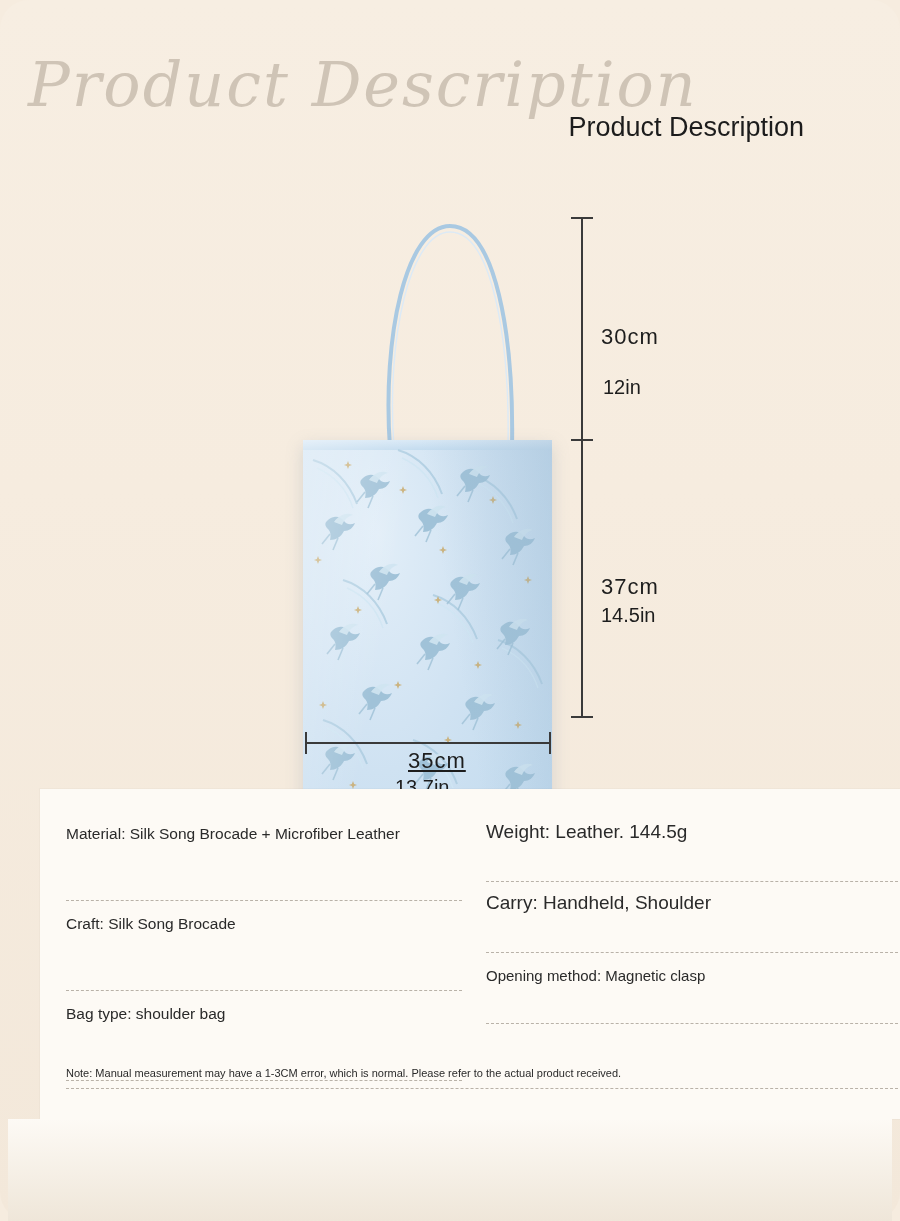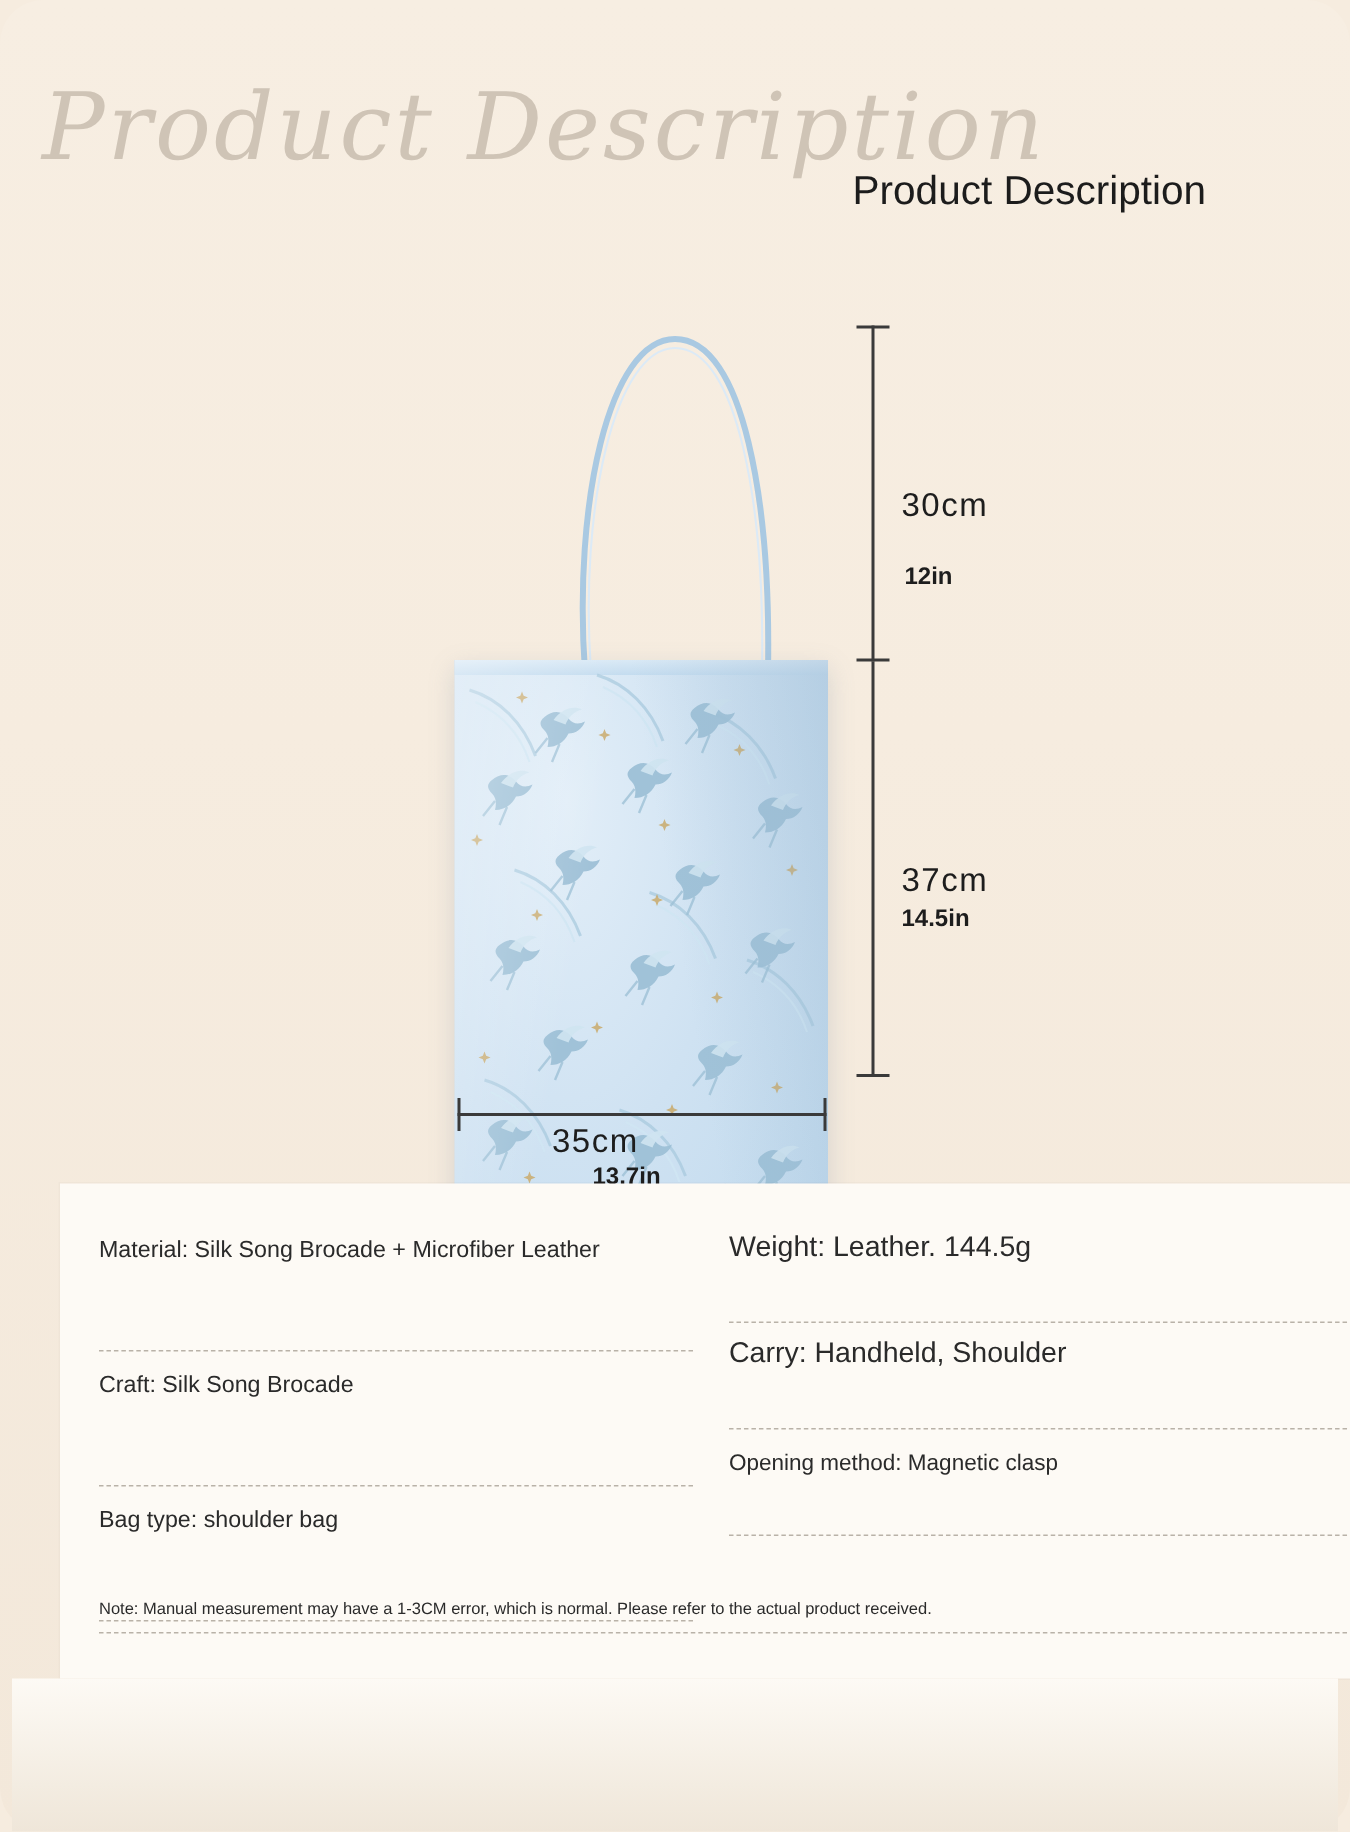--- a/index.html
+++ b/index.html
@@ -106,21 +106,21 @@
   .guide-line {
     position: absolute;
     background: #3a3a3a;
   }
   .dim-label {
     position: absolute;
     color: #1d1d1d;
     white-space: nowrap;
   }
   .dim-big { font-size: 22px; letter-spacing: 1px; }
-  .dim-small { font-size: 16px; font-weight: bold; }
+  .dim-small { font-size: 20px; font-weight: normal; }
 
   
   .spec-panel {
     position: absolute;
     left: 8px;
     top: 789px;
     width: 884px;
     height: 330px;
     background: #fdfaf5;
     box-shadow: 0 0 0 1px rgba(0,0,0,0.02);
@@ -280,21 +280,21 @@
     <div class="dim-label dim-small" style="left:603px; top:196px;">12in</div>
 
     <div class="guide-line" style="left:581px; top:261px; width:2px; height:277px;"></div>
     <div class="guide-line" style="left:571px; top:536px; width:22px; height:2px;"></div>
     <div class="dim-label dim-big" style="left:601px; top:394px;">37cm</div>
     <div class="dim-label dim-small" style="left:601px; top:424px;">14.5in</div>
 
     <div class="guide-line" style="left:305px; top:562px; width:246px; height:2px;"></div>
     <div class="guide-line" style="left:305px; top:552px; width:2px; height:22px;"></div>
     <div class="guide-line" style="left:549px; top:552px; width:2px; height:22px;"></div>
-    <div class="dim-label dim-big" style="left:368px; top:568px;">35cm</div>
+    <div class="dim-label dim-big" style="left:408px; top:568px;text-decoration:underline;">35cm</div>
     <div class="dim-label dim-small" style="left:395px; top:596px;">13.7in</div>
   </div>
 
   <div class="spec-panel">
 
     <div class="spec-col spec-left">
       <div class="spec-row left-row">
         <span class="txt">Material: Silk Song Brocade + Microfiber Leather</span>
         <span class="rule"></span>
       </div>

